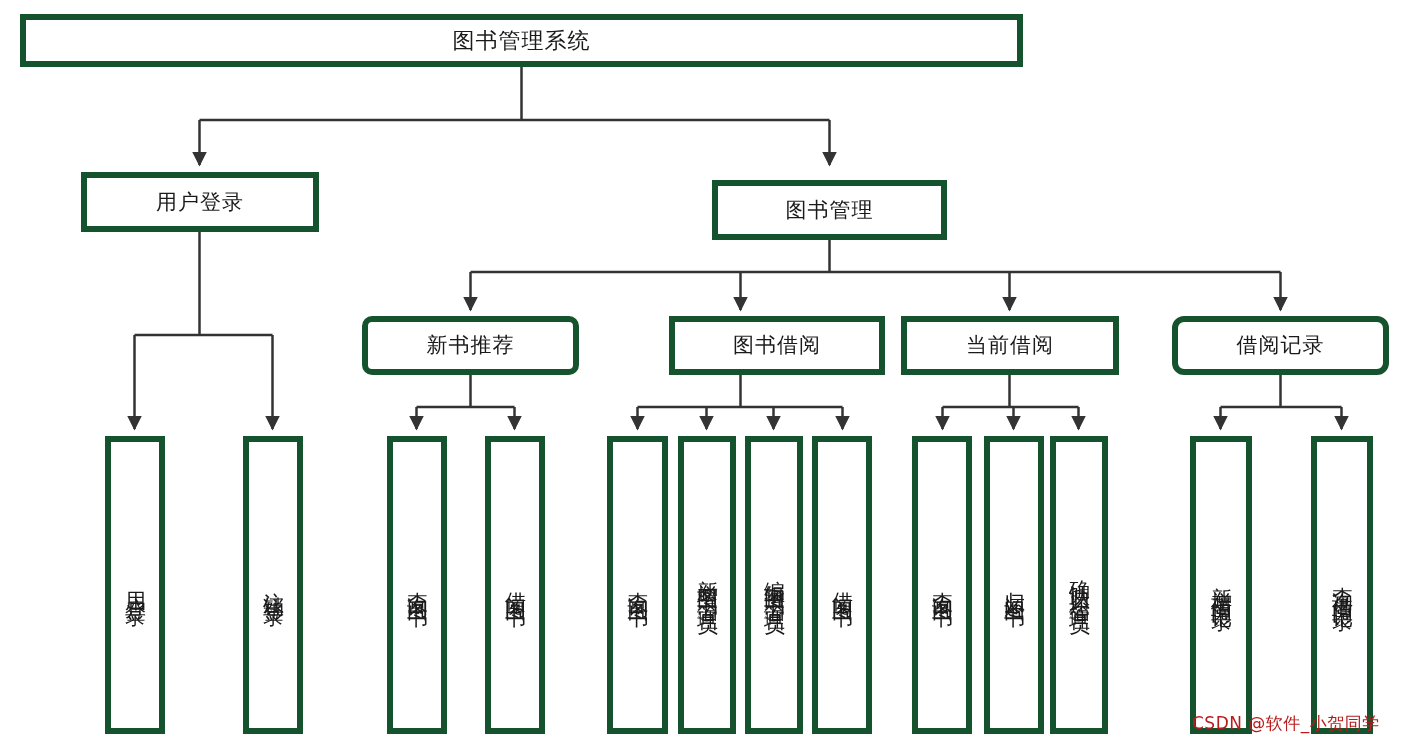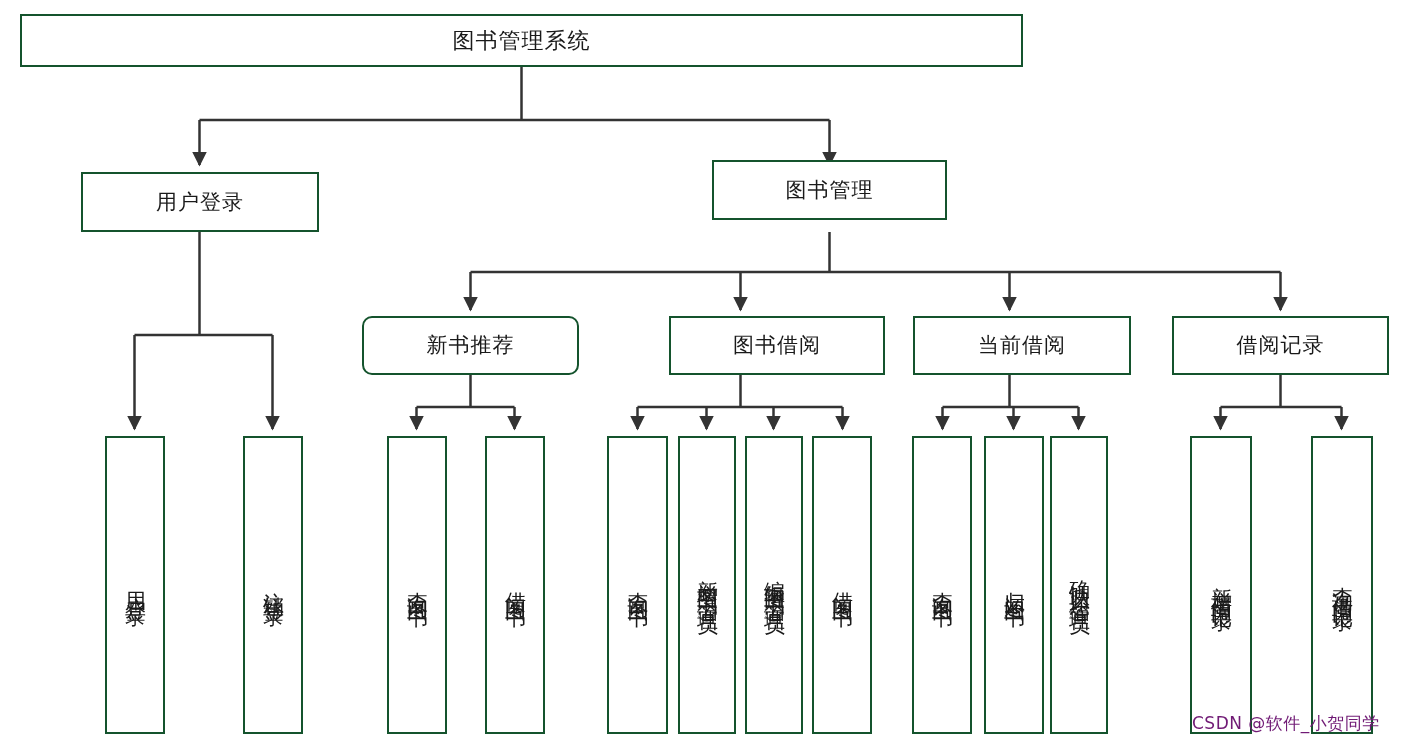--- a/index.html
+++ b/index.html
@@ -24,21 +24,21 @@
     left: 0;
     top: 0;
     width: 1405px;
     height: 747px;
     pointer-events: none;
   }
   .node {
     position: absolute;
     box-sizing: border-box;
     background: #ffffff;
-    border: 2px solid #14532d;
+    border: 6px solid #14532d;
     display: flex;
     align-items: center;
     justify-content: center;
     z-index: 2;
   }
   .node-label {
     font-size: 21px;
     line-height: 1.18;
     color: #1a1a1a;
     letter-spacing: 1px;
@@ -53,21 +53,21 @@
     font-size: 21px;
   }
   .node.root .node-label {
     font-size: 22px;
   }
   .watermark {
     position: absolute;
     left: 1192px;
     top: 712px;
     font-size: 17px;
-    color: #701a75;
+    color: #b91c1c;
     white-space: nowrap;
     z-index: 5;
     letter-spacing: 0.5px;
   }
 </style>
 </head>
 <body>
 
 <div id="diagram-canvas">
 
@@ -121,34 +121,34 @@
     </g>
   </svg>
 
   <div class="node root" style="left: 20px; top: 14px; width: 1003px; height: 53px;">
     <span class="node-label">图书管理系统</span>
   </div>
 
   <div class="node level2" style="left: 81px; top: 172px; width: 238px; height: 60px;">
     <span class="node-label">用户登录</span>
   </div>
-  <div class="node level2" style="left: 712px; top: 160px; width: 235px; height: 60px;">
+  <div class="node level2" style="left: 712px; top: 180px; width: 235px; height: 60px;">
     <span class="node-label">图书管理</span>
   </div>
 
   <div class="node level3" style="left: 362px; top: 316px; width: 217px; height: 59px; border-radius: 10px;">
     <span class="node-label">新书推荐</span>
   </div>
   <div class="node level3" style="left: 633px; top: 316px; width: 216px; height: 59px; margin-left: 36px;">
     <span class="node-label">图书借阅</span>
   </div>
-  <div class="node level3" style="left: 901px; top: 316px; width: 218px; height: 59px; margin-left: 12px;">
+  <div class="node level3" style="left: 901px; top: 316px; width: 218px; height: 59px;">
     <span class="node-label">当前借阅</span>
   </div>
-  <div class="node level3" style="left: 1172px; top: 316px; width: 217px; height: 59px;">
+  <div class="node level3" style="left: 1172px; top: 316px; width: 217px; height: 59px; border-radius: 12px;">
     <span class="node-label">借阅记录</span>
   </div>
 
   <div class="node vertical" style="left: 105px; top: 436px; width: 60px; height: 298px;">
     <span class="node-label">用户登录</span>
   </div>
   <div class="node vertical" style="left: 243px; top: 436px; width: 60px; height: 298px;">
     <span class="node-label">注销登录</span>
   </div>
   <div class="node vertical" style="left: 387px; top: 436px; width: 60px; height: 298px;">

